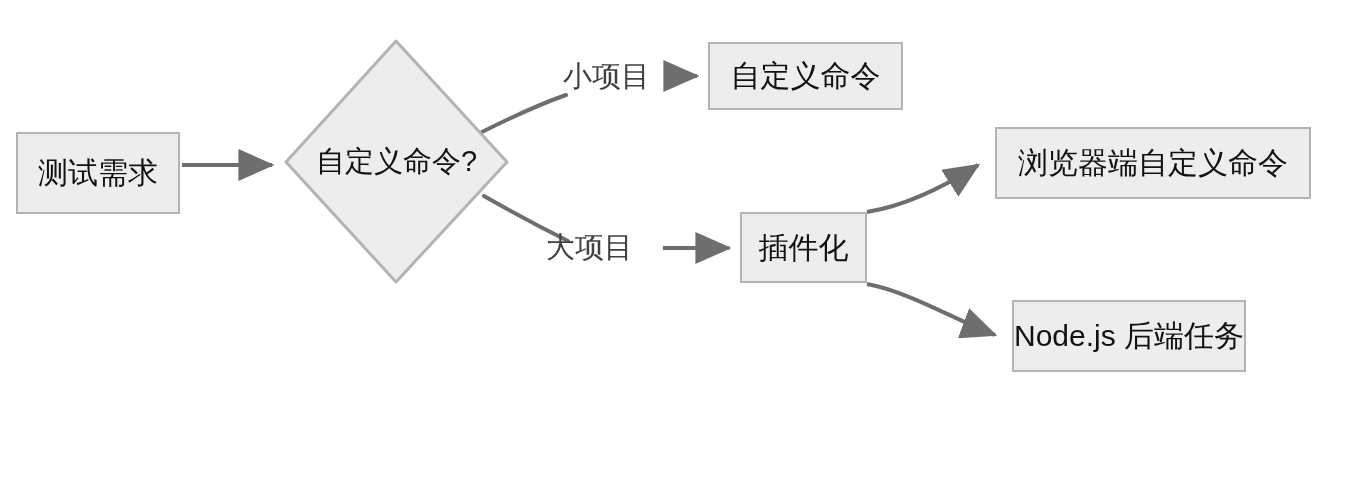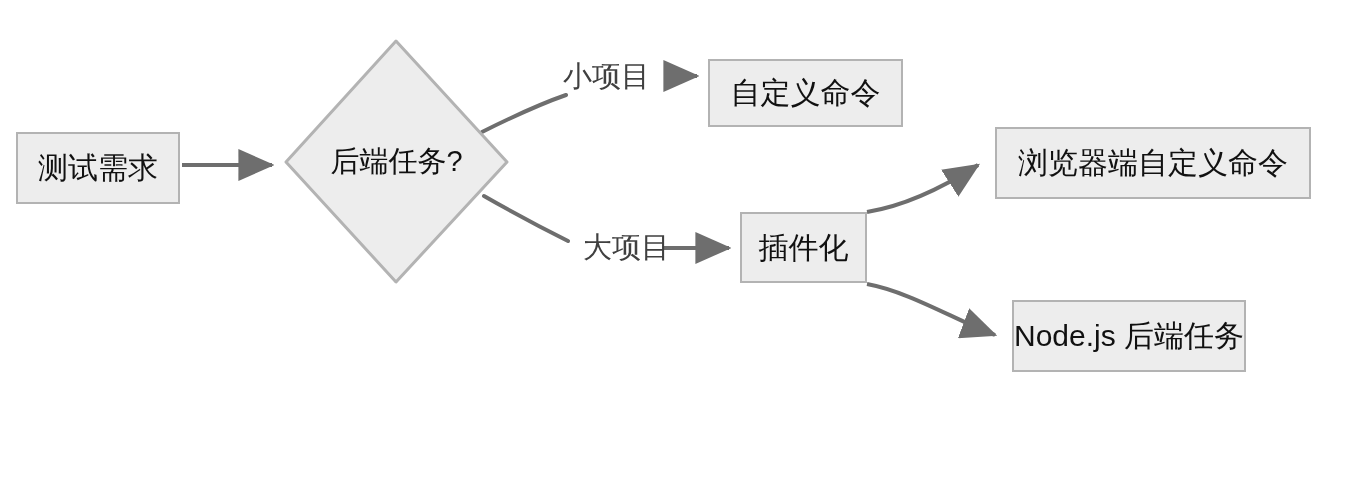--- a/index.html
+++ b/index.html
@@ -34,26 +34,26 @@
     white-space: nowrap;
   }
   .node-label {
     display: block;
     line-height: 1;
   }
   #node-test-requirement {
     left: 16px;
     top: 132px;
     width: 164px;
-    height: 72px;
+    height: 82px;
     font-size: 30px;
   }
   #node-custom-command {
     left: 708px;
-    top: 59px;
+    top: 42px;
     width: 195px;
     height: 68px;
     font-size: 30px;
   }
   #node-pluginization {
     left: 740px;
     top: 212px;
     width: 127px;
     height: 71px;
     font-size: 30px;
@@ -97,21 +97,21 @@
     font-size: 29px;
     color: #404040;
     white-space: nowrap;
     line-height: 1;
   }
   #edge-label-small-project {
     left: 563px;
     top: 62px;
   }
   #edge-label-large-project {
-    left: 583px;
+    left: 546px;
     top: 233px;
   }
 </style>
 </head>
 <body>
 
 <div id="canvas">
 
   <svg id="edge-layer" viewBox="0 0 1346 478" xmlns="http://www.w3.org/2000/svg">
     <defs>
@@ -135,21 +135,21 @@
     <path d="M 867 284 C 910 292, 955 320, 995 335" fill="none" stroke="#6e6e6e" stroke-width="4" marker-end="url(#arrowhead)"></path>
 
     <polygon points="396,41 507,162 396,282 286,162" fill="#ededed" stroke="#b3b3b3" stroke-width="3" stroke-linejoin="round"></polygon>
   </svg>
 
   <div class="node" id="node-test-requirement">
     <span class="node-label">测试需求</span>
   </div>
 
   <div id="node-use-command">
-    <span class="diamond-text">后端任务?</span>
+    <span class="diamond-text">自定义命令?</span>
   </div>
 
   <div class="edge-label" id="edge-label-small-project">
     <span>小项目</span>
   </div>
 
   <div class="edge-label" id="edge-label-large-project">
     <span>大项目</span>
   </div>
 

